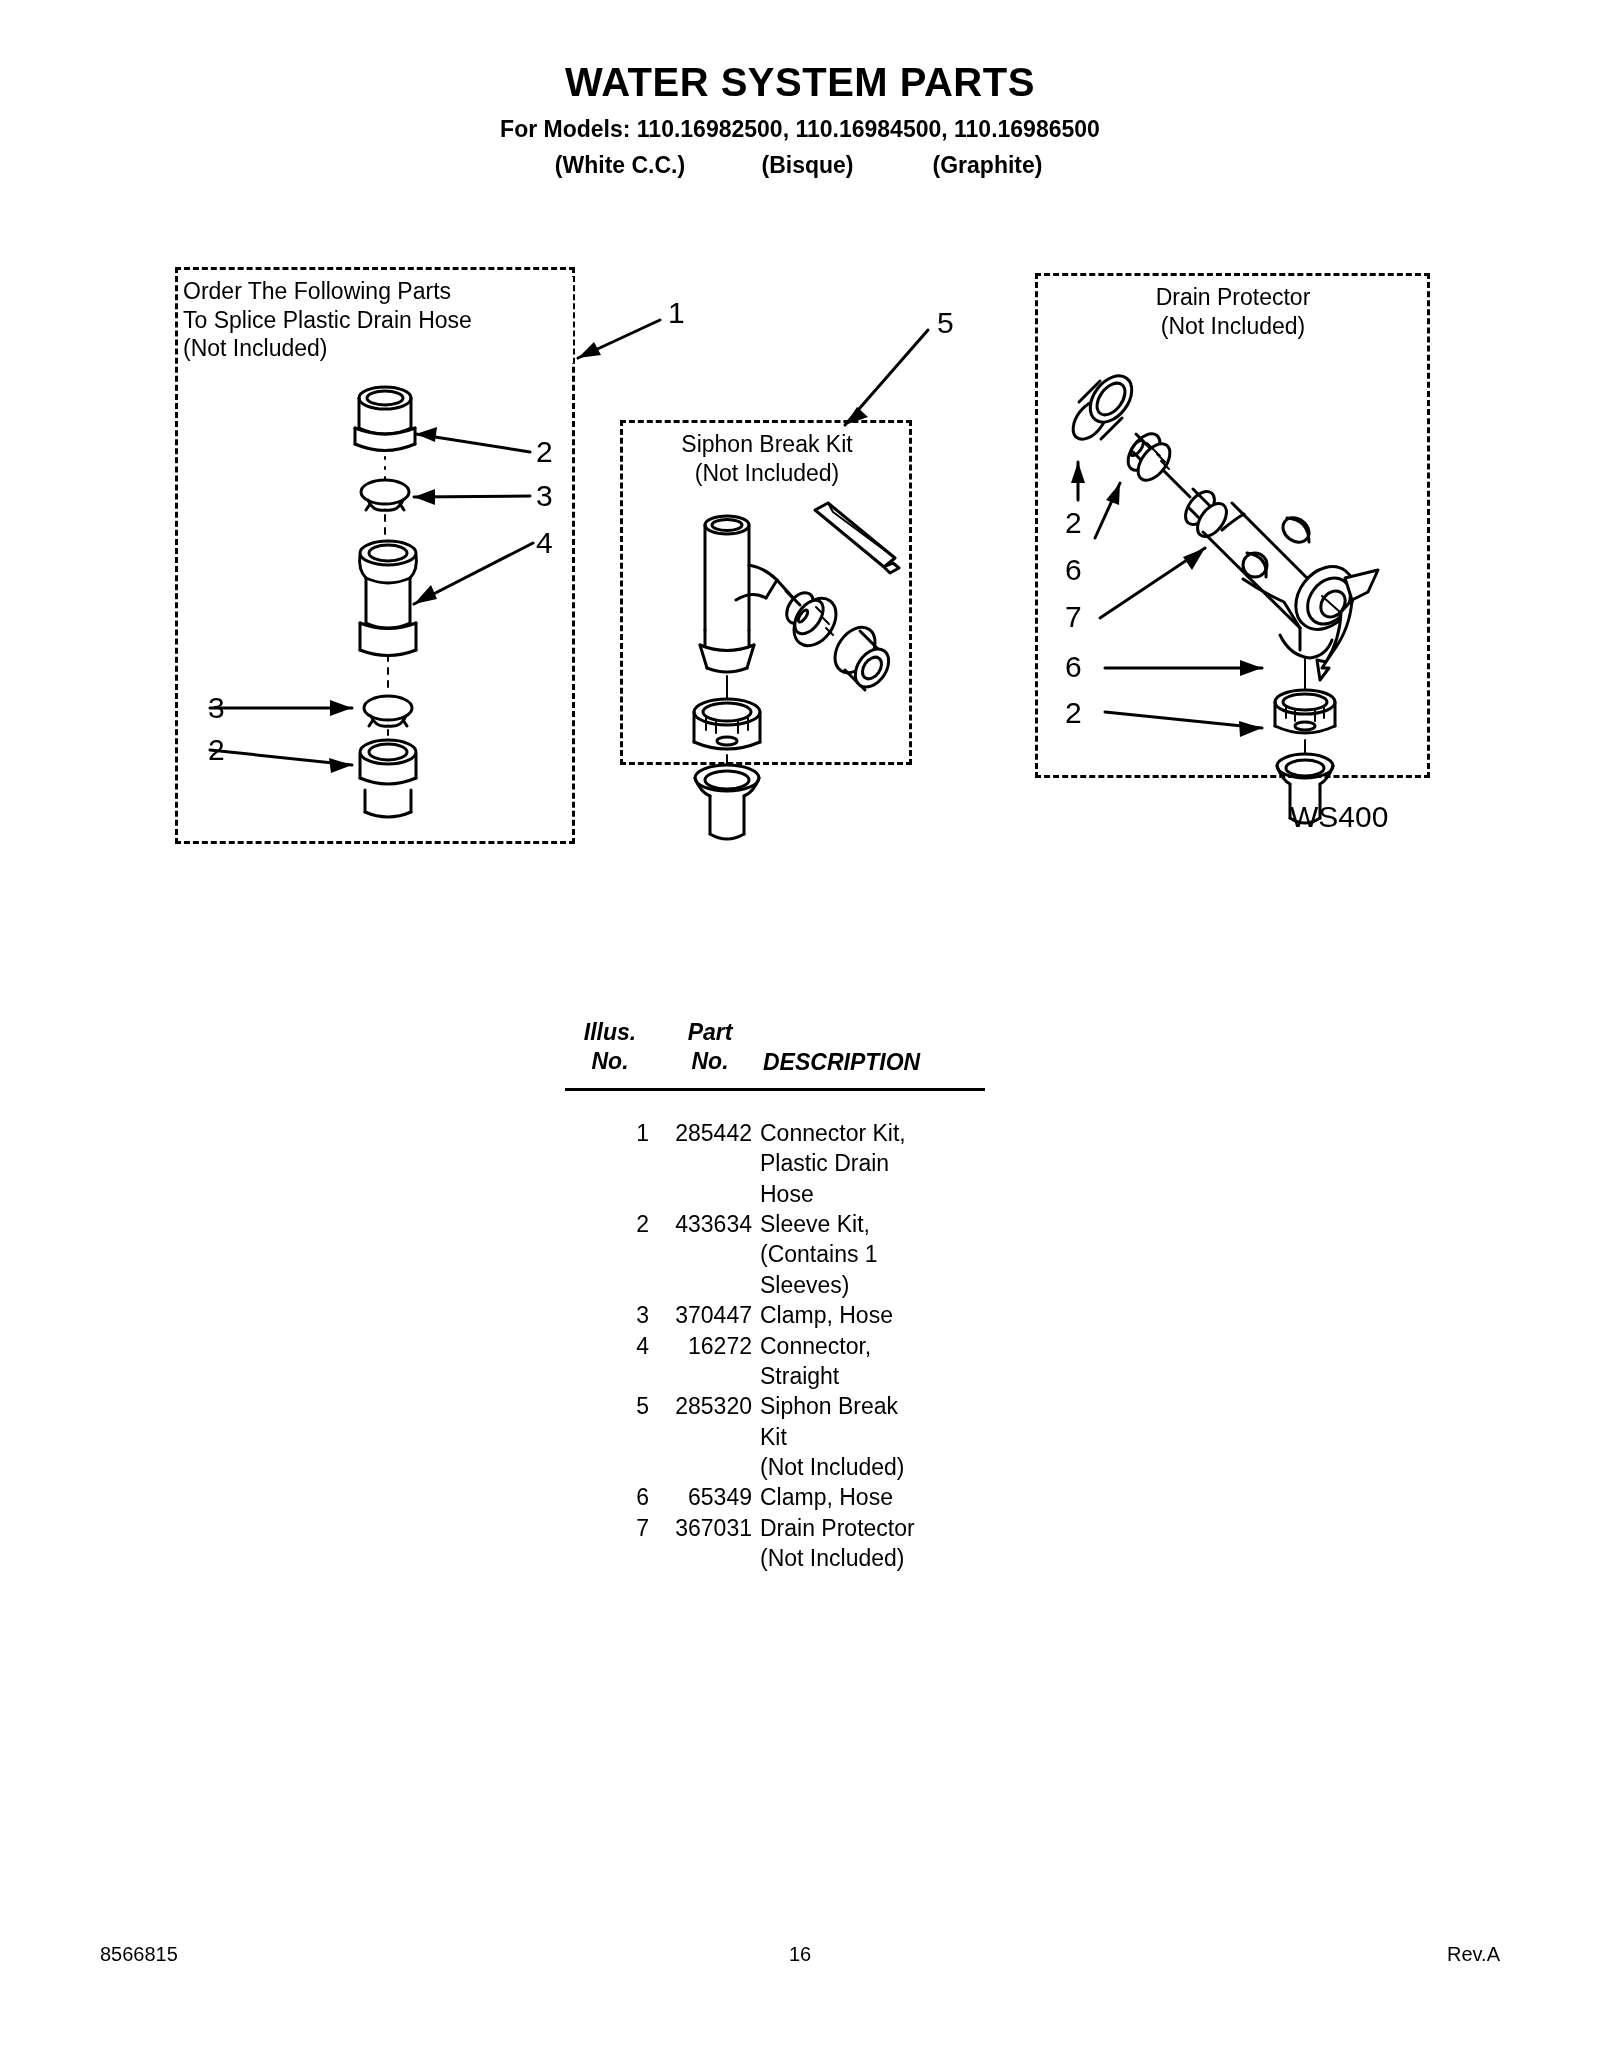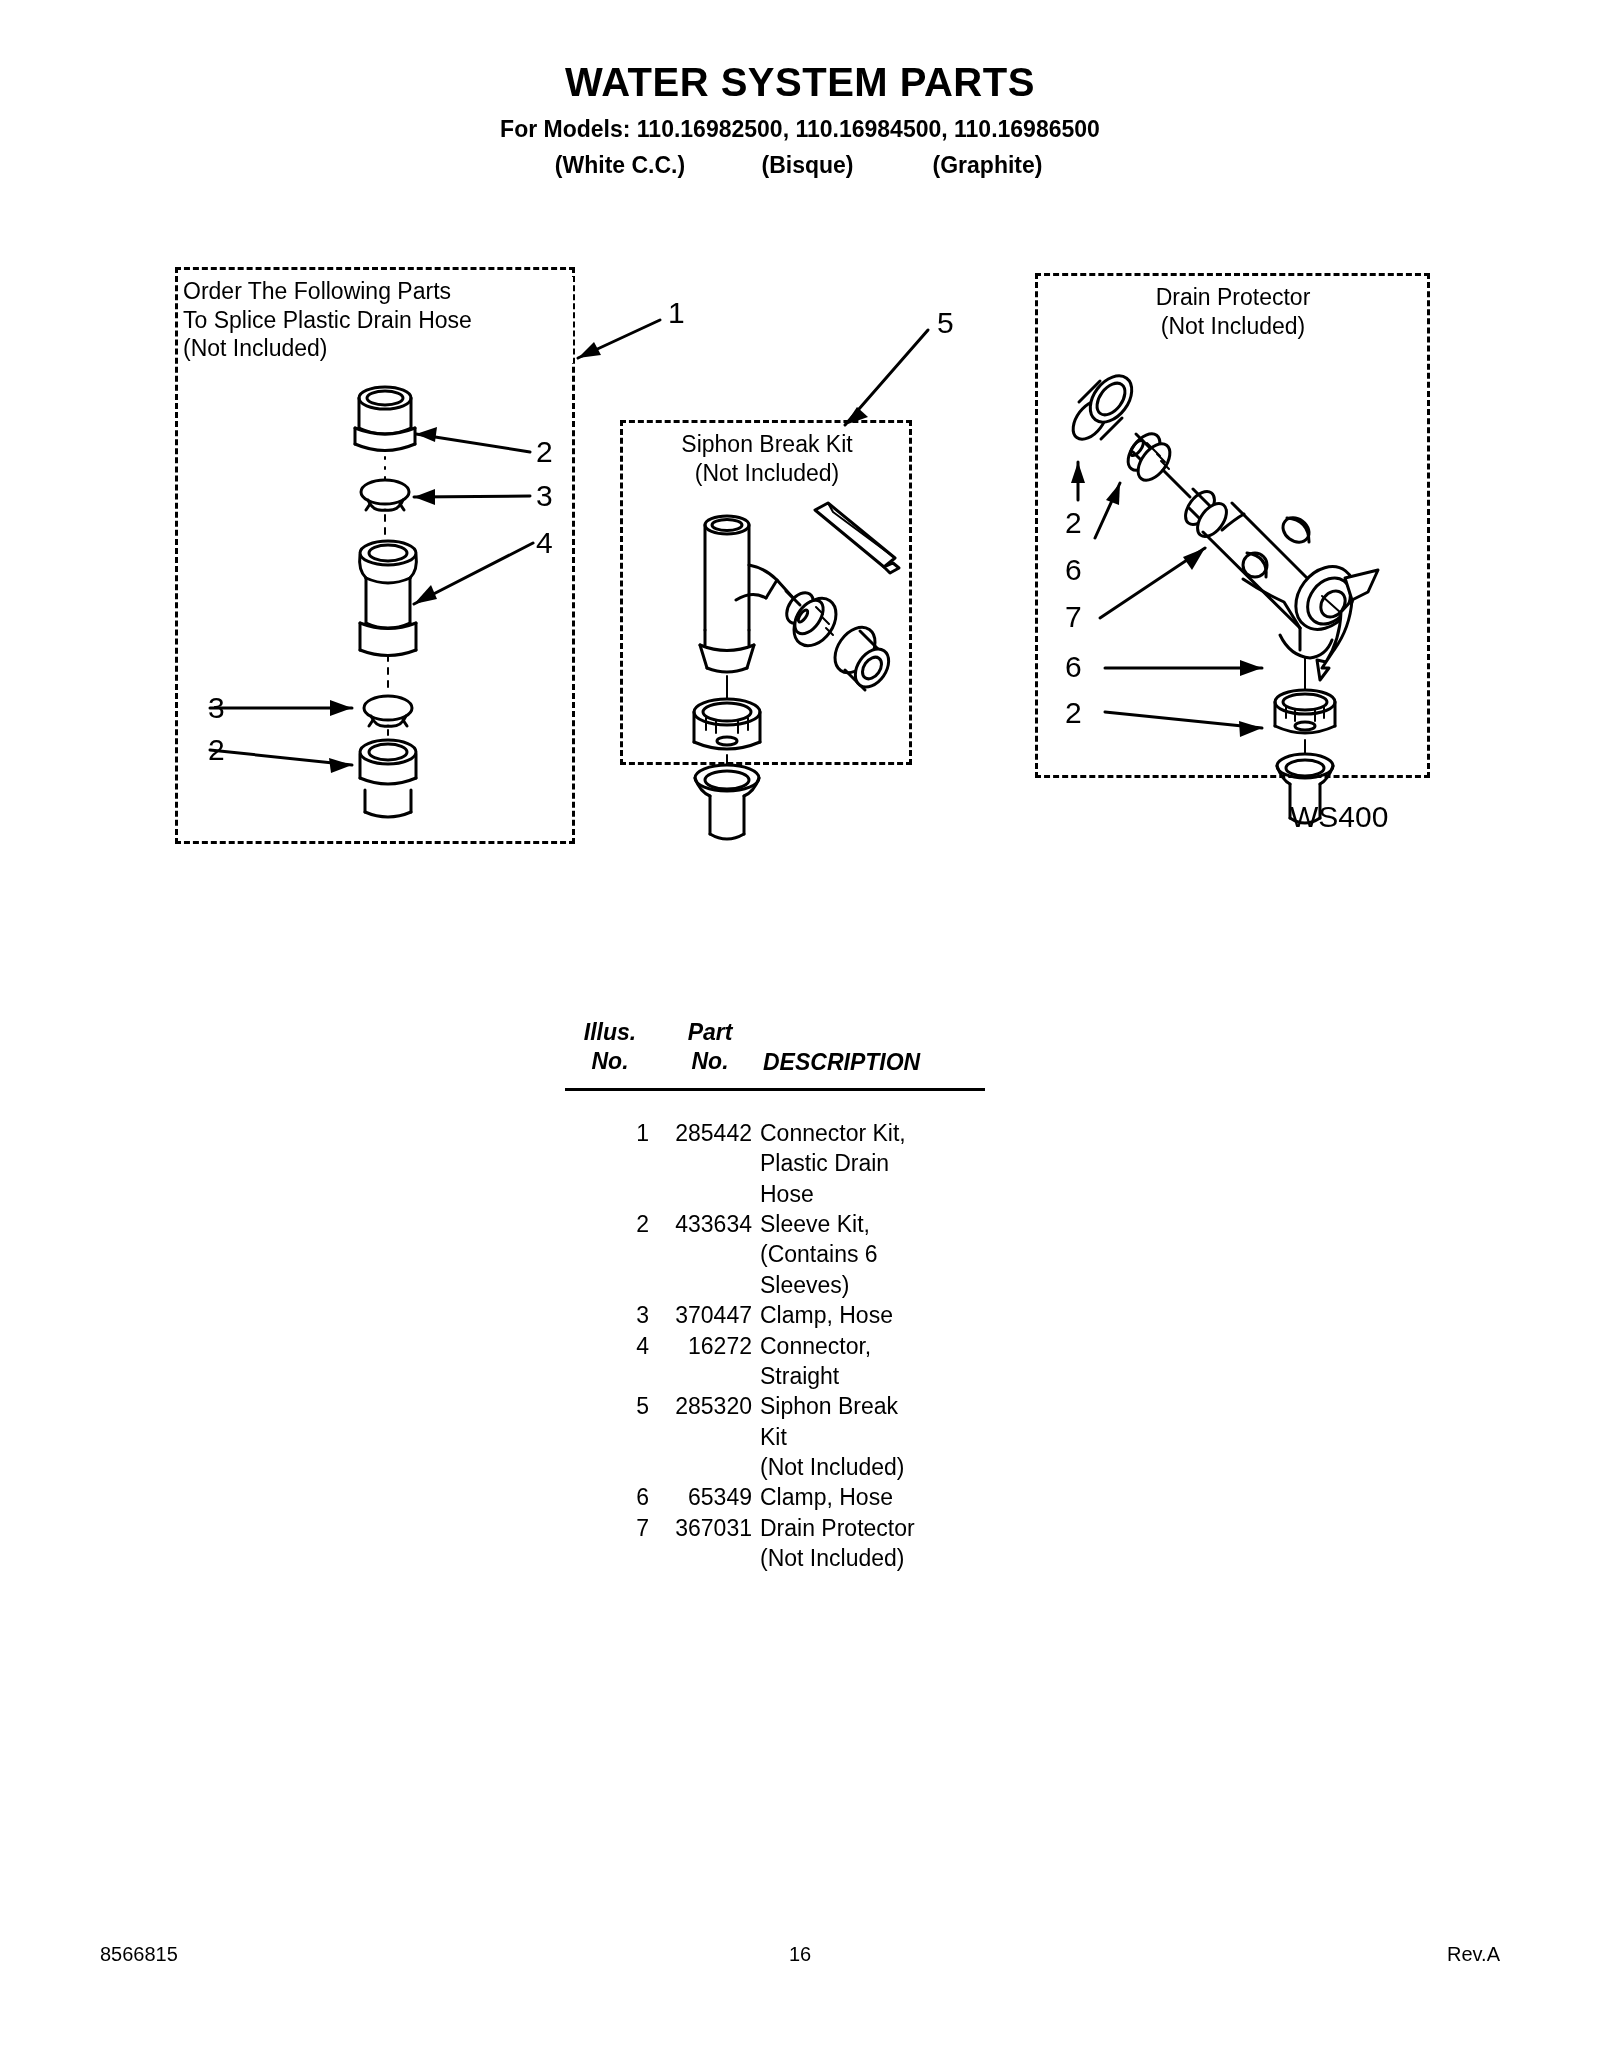--- a/index.html
+++ b/index.html
@@ -434,21 +434,21 @@
           <div class="c-illus">1</div>
           <div class="c-part">285442</div>
           <div class="c-desc">Connector Kit,
 Plastic Drain
 Hose</div>
         </div>
         <div class="trow">
           <div class="c-illus">2</div>
           <div class="c-part">433634</div>
           <div class="c-desc">Sleeve Kit,
-(Contains 6
+(Contains 1
 Sleeves)</div>
         </div>
         <div class="trow">
           <div class="c-illus">3</div>
           <div class="c-part">370447</div>
           <div class="c-desc">Clamp, Hose</div>
         </div>
         <div class="trow">
           <div class="c-illus">4</div>
           <div class="c-part">16272</div>

